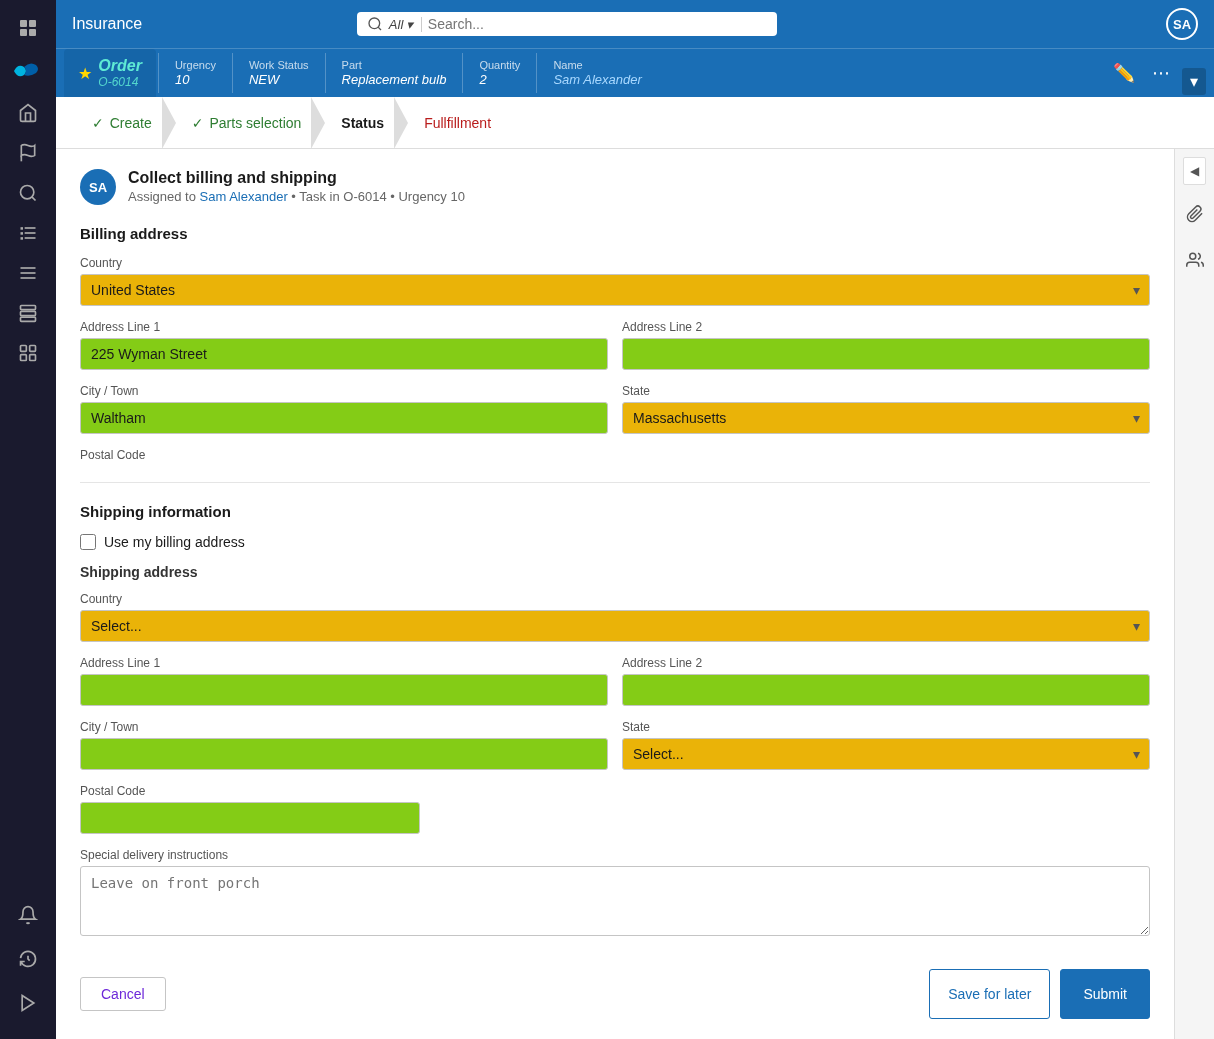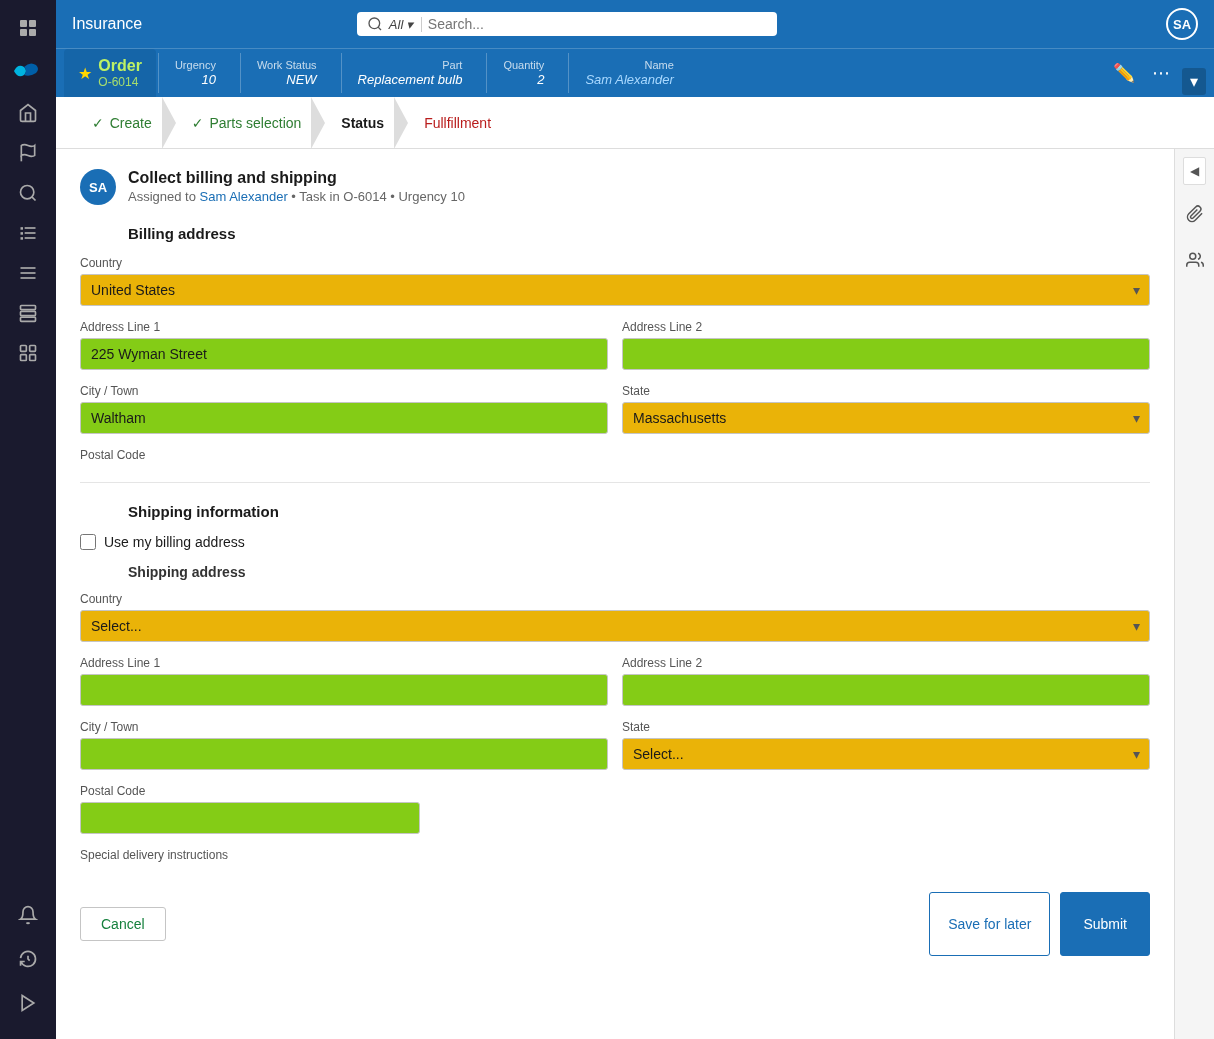--- a/index.html
+++ b/index.html
@@ -68,24 +68,24 @@
     .order-tab {
       display: flex;
       align-items: center;
       gap: 6px;
       padding: 8px 14px;
       background: #1565a8;
       border-radius: 4px 4px 0 0;
       margin-right: 2px;
     }
     .order-tab-star { color: #ffd700; font-size: 16px; }
-    .order-tab-info { color: #bef264; }
+    .order-tab-info { color: #5eead4; font-style: italic; }
     .order-tab-id { font-size: 16px; font-weight: 600; }
     .order-tab-sub { font-size: 12px; opacity: 0.85; }
-    .order-meta { display: flex; align-items: center; gap: 8px; flex: 1; text-align: right; }
+    .order-meta { display: flex; align-items: center; gap: 0; flex: 1; }
     .order-meta-item { padding: 6px 16px; border-left: 1px solid rgba(255,255,255,0.25); }
     .order-meta-item .label { font-size: 11px; color: rgba(255,255,255,0.75); }
     .order-meta-item .value { font-size: 13px; color: white; font-weight: 500; margin-top: 1px; font-style: italic; }
     .order-meta-item .value a { color: #a8d8ff; text-decoration: none; }
     .order-header-actions { display: flex; align-items: center; gap: 8px; padding: 0 8px; }
     .order-header-actions button { background: none; border: none; color: white; font-size: 18px; cursor: pointer; padding: 4px; }
     .order-dropdown-btn {
       background: rgba(0,0,0,0.2);
       border: none;
       color: white;
@@ -148,21 +148,21 @@
     }
 
     
     .task-header { display: flex; align-items: flex-start; gap: 12px; margin-bottom: 20px; }
     .task-avatar { width: 36px; height: 36px; border-radius: 50%; background: #1a6eb5; color: white; display: flex; align-items: center; justify-content: center; font-size: 13px; font-weight: bold; flex-shrink: 0; }
     .task-title { font-size: 16px; font-weight: 600; color: #1a1a1a; }
     .task-subtitle { font-size: 13px; color: #666; margin-top: 2px; }
     .task-subtitle a { color: #1a6eb5; text-decoration: none; }
 
     
-    .section-heading { font-size: 15px; font-weight: 600; color: #1a1a1a; margin-bottom: 14px; margin-left: 48px; }
+    .section-heading { font-size: 15px; font-weight: 600; color: #1a1a1a; margin-bottom: 14px; }
 
     
     .form-group { margin-bottom: 14px; }
     .form-row { display: flex; gap: 14px; margin-bottom: 14px; }
     .form-row .form-group { flex: 1; margin-bottom: 0; }
     .form-label { font-size: 12px; color: #555; margin-bottom: 4px; display: block; }
     .form-control {
       width: 100%;
       border: 1px solid #c5c5c5;
       border-radius: 3px;
@@ -225,37 +225,37 @@
       align-items: center;
       padding: 16px 0 4px 0;
     }
     .btn-cancel {
       background: white;
       border: 1px solid #c5c5c5;
       border-radius: 3px;
       padding: 8px 20px;
       font-size: 14px;
       cursor: pointer;
-      color: #15803d;
+      color: #6d28d9;
     }
     .footer-right { display: flex; gap: 10px; }
     .btn-save {
       background: white;
       border: 1px solid #1a6eb5;
       border-radius: 3px;
       padding: 8px 18px;
       font-size: 14px;
       cursor: pointer;
       color: #1a6eb5;
     }
     .btn-submit {
       background: #1a6eb5;
       border: 1px solid #1a6eb5;
       border-radius: 3px;
-      padding: 23px 22px;
+      padding: 16px 22px;
       font-size: 14px;
       cursor: pointer;
       color: white;
       font-weight: 500;
     }
 
     
     .right-panel {
       width: 40px;
       background: #f5f5f5;
@@ -559,20 +559,21 @@
           </div>
         </div>
 
         <div class="form-group" style="max-width: 340px;">
           <label class="form-label">Postal Code</label>
           <input type="text" class="form-control" style="">
         </div>
 
         <div class="form-group">
           <label class="form-label">Special delivery instructions</label>
+          <textarea class="form-textarea" placeholder="Leave on front porch" style=""></textarea>
         </div>
       </div>
 
       <div class="form-footer">
         <button class="btn-cancel">Cancel</button>
         <div class="footer-right">
           <button class="btn-save">Save for later</button>
           <button class="btn-submit">Submit</button>
         </div>
       </div>

